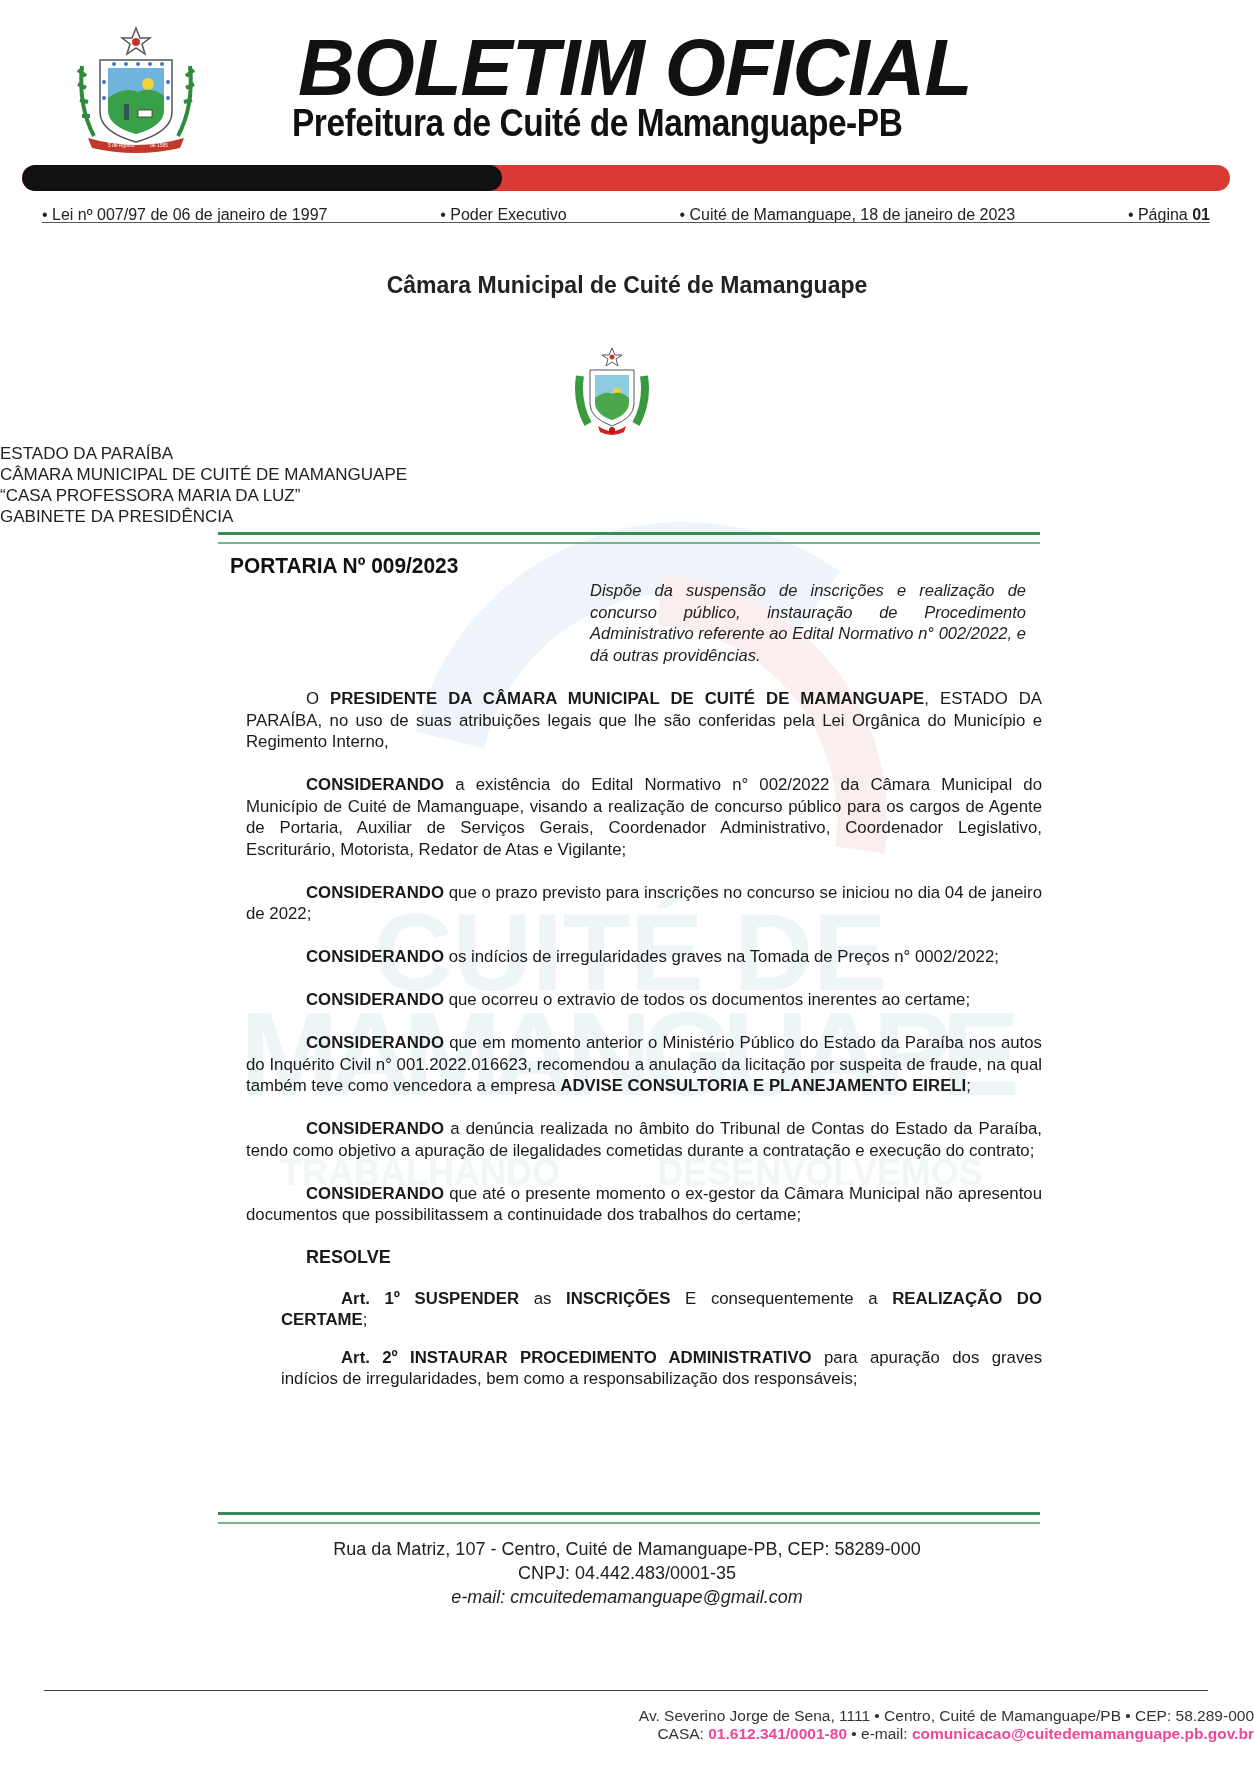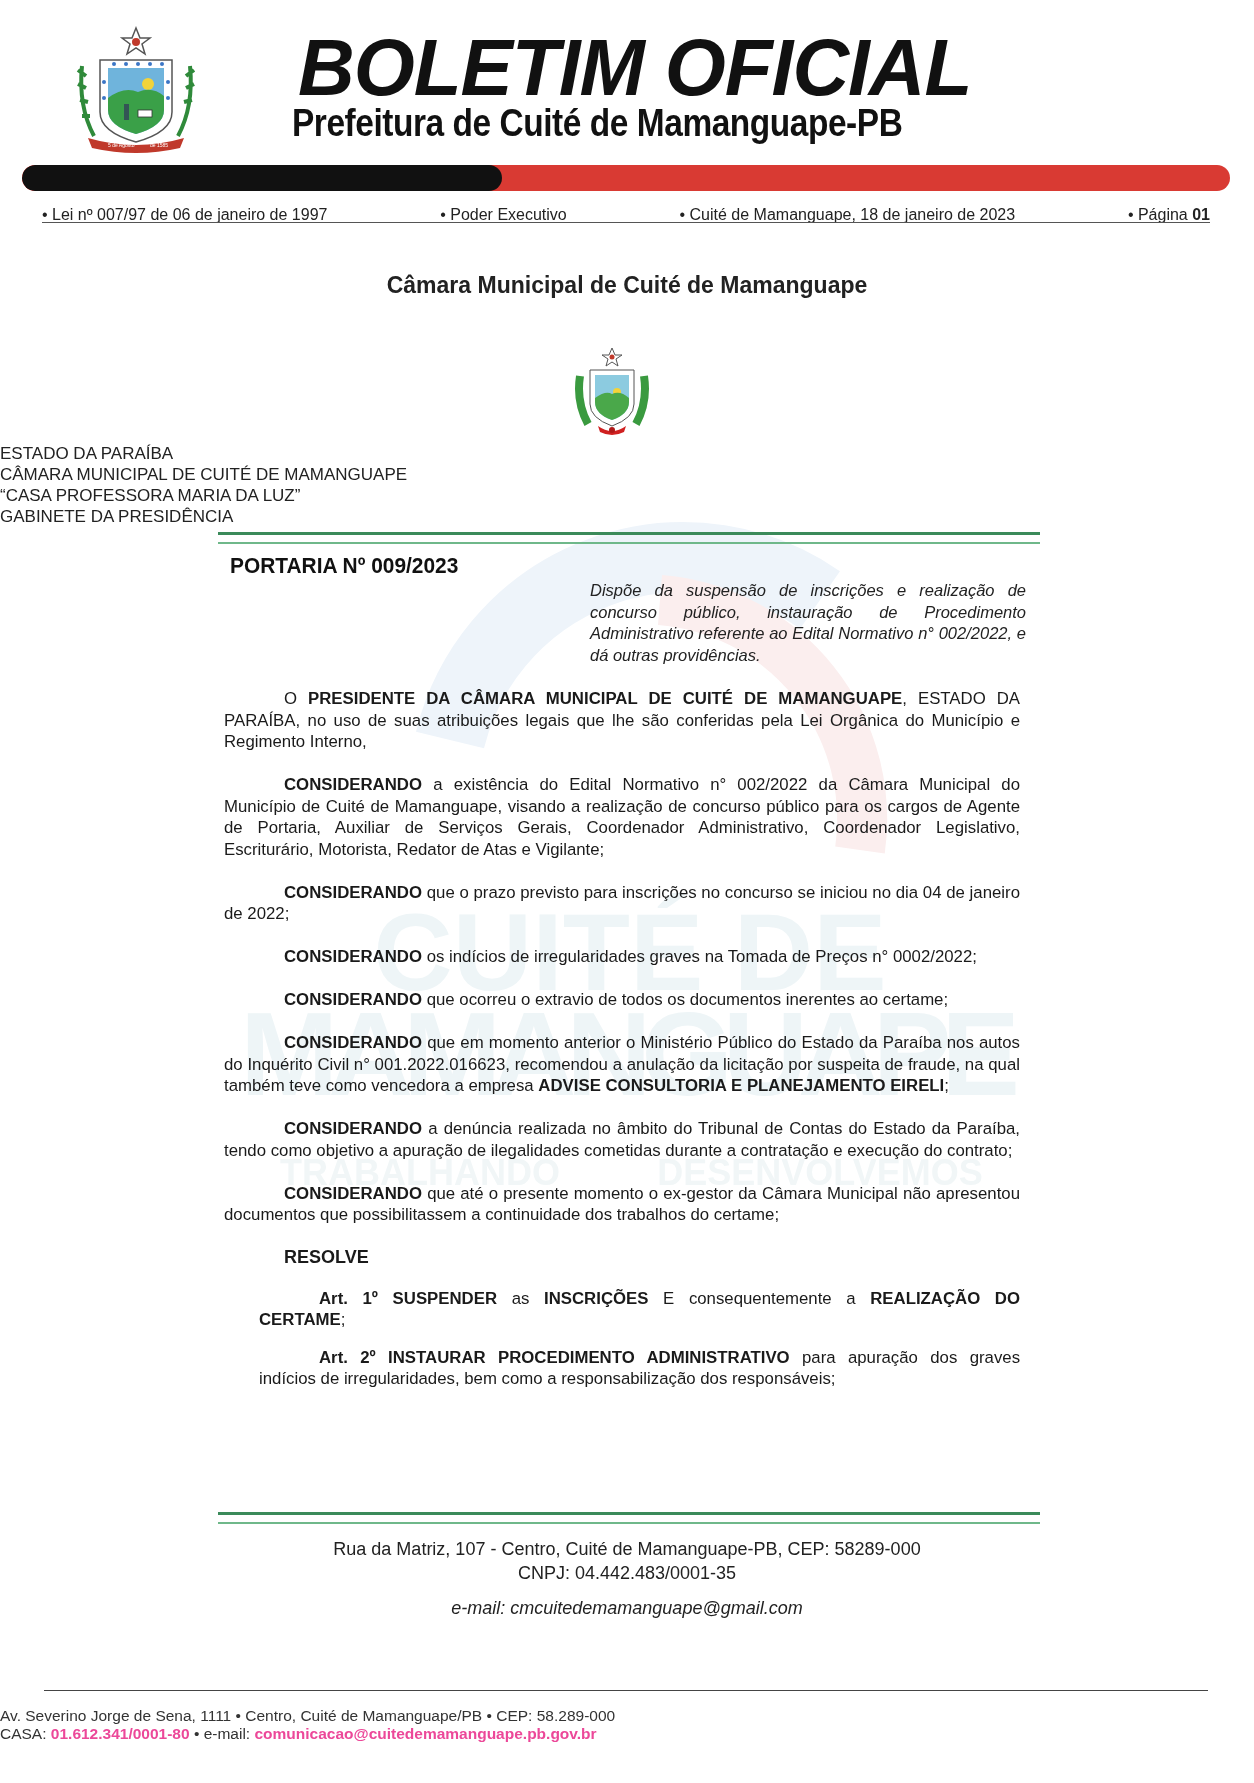--- a/index.html
+++ b/index.html
@@ -18,31 +18,31 @@
   .camara-title { left:0; width:1254px; top:272px; text-align:center; font-size:23px; font-weight:bold; color:#222; }
   .coat-small { left:572px; top:346px; width:80px; height:92px; }
   .inst { left:0; width:1254px; top:443px; text-align:left; font-size:17px; line-height:21px; color:#222; }
   .green-rule { left:218px; width:822px; height:7px; border-top:3px solid #3b8a5a; border-bottom:2px solid #6fb88a; }
 
   .watermark { left:220px; top:520px; width:820px; height:720px; pointer-events:none; }
 
   .portaria { left:230px; top:553px; font-size:22px; font-weight:bold; color:#111; transform:scaleX(0.95); transform-origin:left; }
   .ementa { left:590px; top:580px; width:436px; font-size:16.5px; font-style:italic; line-height:21.5px; text-align:justify; color:#222; }
 
-  .body { left:224px; top:688px; width:796px; font-size:16.8px; line-height:21.5px; color:#1a1a1a; }
+  .body { left:246px; top:688px; width:796px; font-size:16.8px; line-height:21.5px; color:#1a1a1a; }
   .body p { margin:0 0 21.5px 0; text-align:justify; text-indent:60px; }
   .body p.resolve { font-weight:bold; font-size:18px; margin-bottom:19px; }
   .body p.art { margin-bottom:16px;margin-left:35px; }
   .body b { font-weight:bold; }
 
   .addr { left:0; width:1254px; top:1537px; text-align:center; font-size:18px; line-height:24px; color:#222; }
-  .addr .email { font-style:italic;margin-top:11px; }
+  .addr .email { font-style:italic; }
 
   .footer-rule { left:44px; top:1690px; width:1164px; height:1px; background:#444; }
-  .footer { left:0; width:1254px; top:1707px; text-align:left; font-size:15.5px; line-height:18px; color:#333; }
+  .footer { left:0; width:1254px; top:1707px; text-align:right; font-size:15.5px; line-height:18px; color:#333; }
   .footer b { color:#ec4899;margin-top:16px; }
 </style>
 </head>
 <body>
 
 <svg class="abs watermark" viewBox="0 0 820 720">
   <path d="M230 220 A240 240 0 0 1 600 80" stroke="#eef4fa" stroke-width="70" fill="none"></path>
   <path d="M440 80 A220 220 0 0 1 640 330" stroke="#fbeeee" stroke-width="50" fill="none"></path>
   <text x="410" y="470" text-anchor="middle" font-family="Liberation Sans, sans-serif" font-weight="bold" font-size="110" fill="#eef5f7">CUITÉ DE</text>
   <text x="410" y="575" text-anchor="middle" font-family="Liberation Sans, sans-serif" font-weight="bold" font-size="118" fill="#eef5f7" textLength="780">MAMANGUAPE</text>

